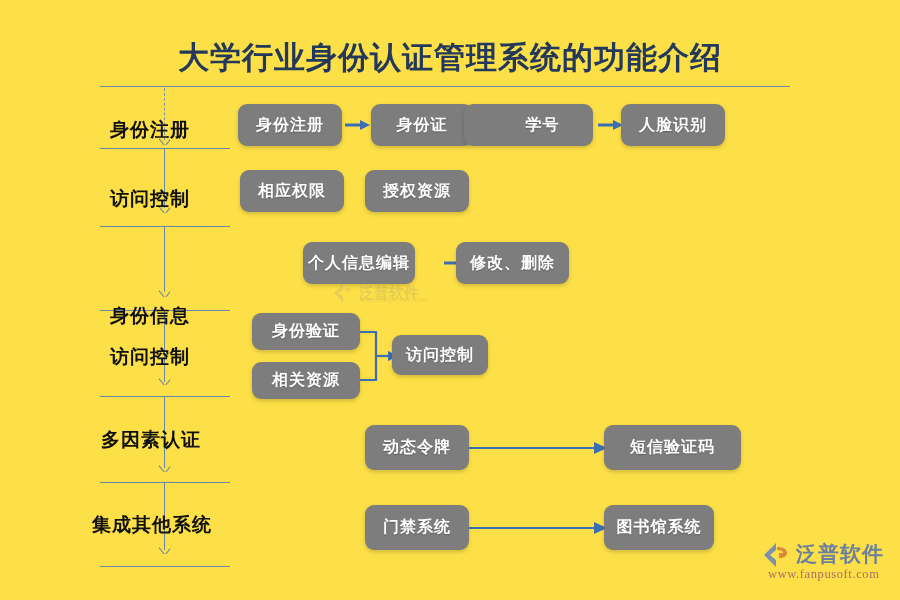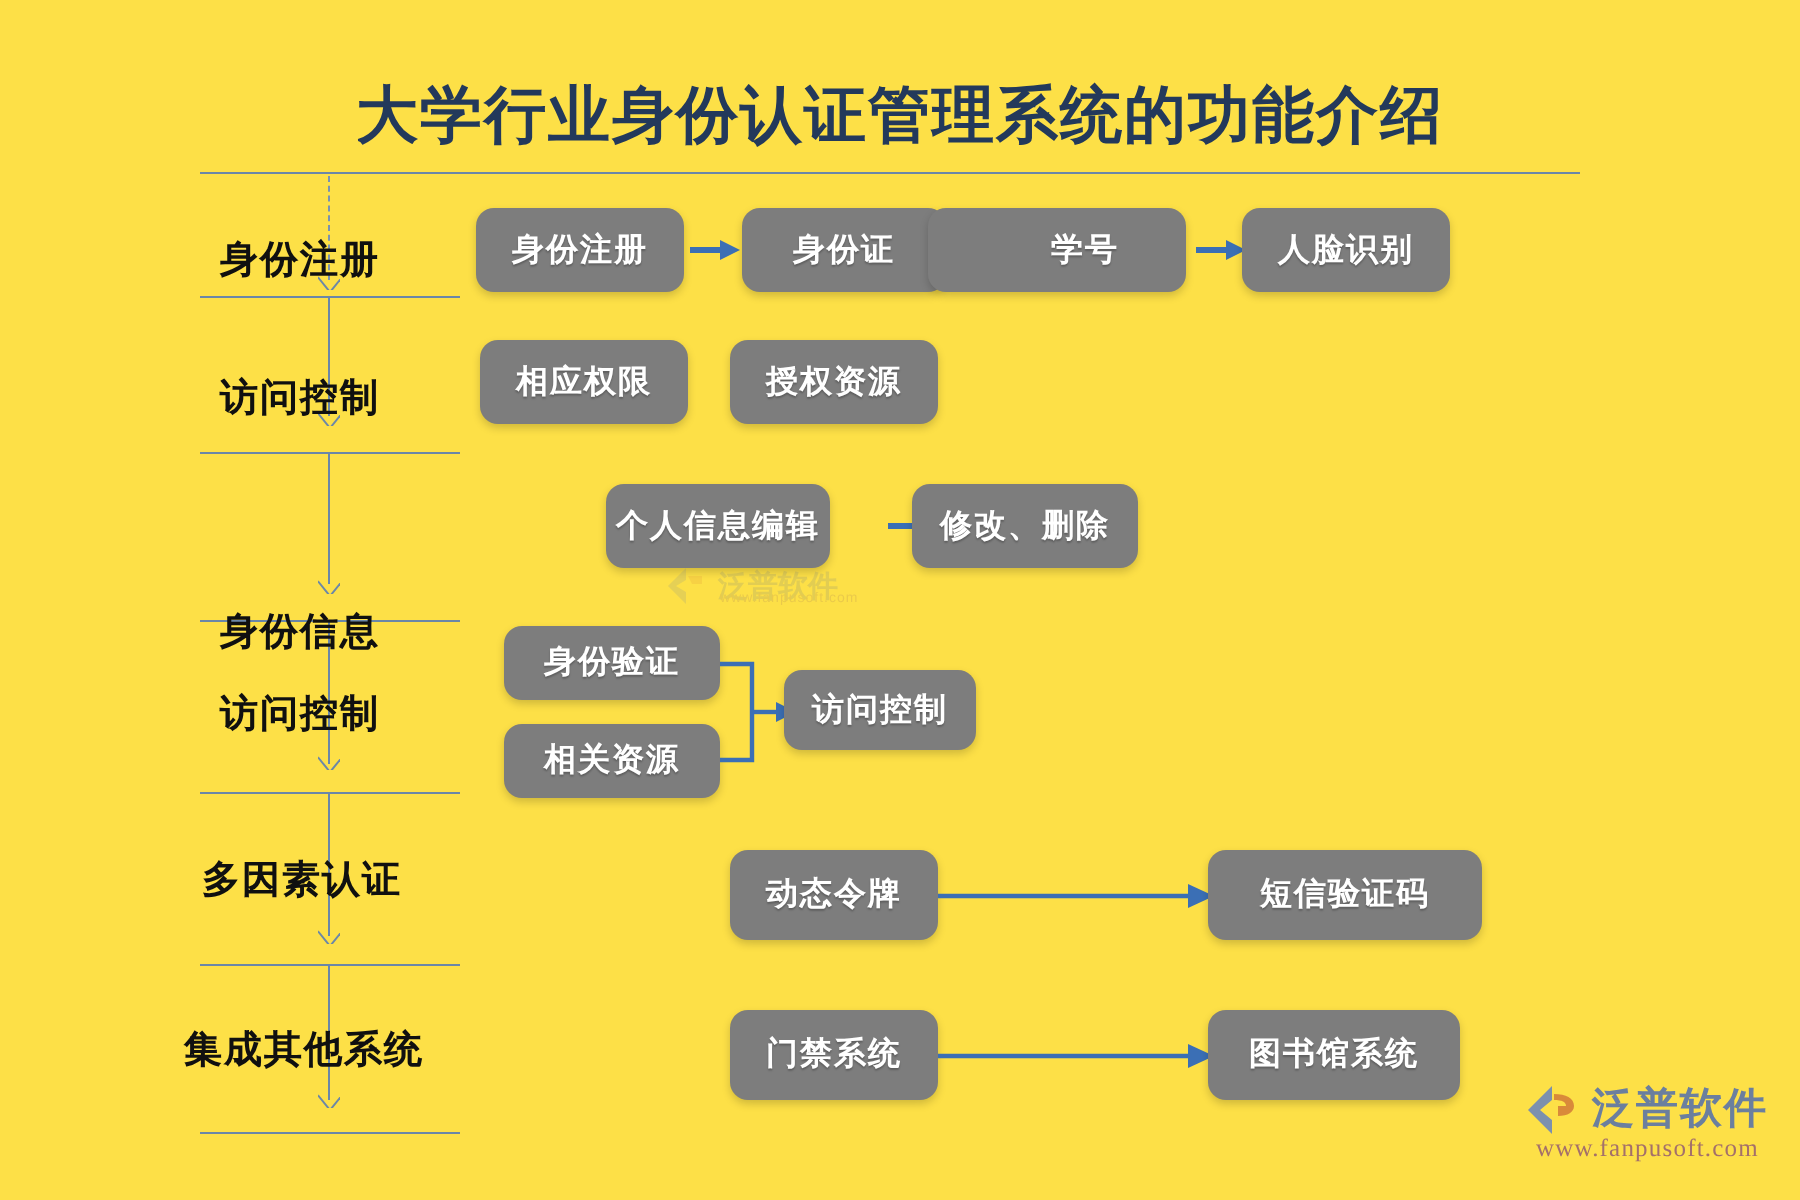--- a/index.html
+++ b/index.html
@@ -253,21 +253,21 @@
     <path d="M1,10 L128,10" stroke="#3b6fb5" stroke-width="2.2" fill="none"></path>
     <path d="M139,10 L126,4 L126,16 Z" fill="#3b6fb5"></path>
   </svg>
   <div class="node" style="left:365px;top:505px;width:104px;height:45px;">门禁系统</div>
 
   <div class="node" style="left:604px;top:425px;width:137px;height:45px;">短信验证码</div>
   <svg class="arrow-svg" style="left:468px;top:518px;" width="142" height="20" viewBox="0 0 142 20">
     <path d="M1,10 L128,10" stroke="#3b6fb5" stroke-width="2.2" fill="none"></path>
     <path d="M139,10 L126,4 L126,16 Z" fill="#3b6fb5"></path>
   </svg>
-  <div class="node" style="left:604px;top:505px;width:126px;height:45px;">图书馆系统</div>
+  <div class="node" style="left:604px;top:505px;width:110px;height:45px;">图书馆系统</div>
 
   <div class="wm-center">
     <svg width="22" height="20" viewBox="0 0 22 20">
       <path d="M2,10 L11,1 L11,7 L6,10 L11,13 L11,19 Z" fill="#6b7f9e"></path>
       <path d="M12,5 L19,5 L19,9 L14,9 Z" fill="#d98a3a"></path>
     </svg>
     <span class="wm-text">泛普软件</span>
     <span class="wm-sub">www.fanpusoft.com</span>
   </div>
 

